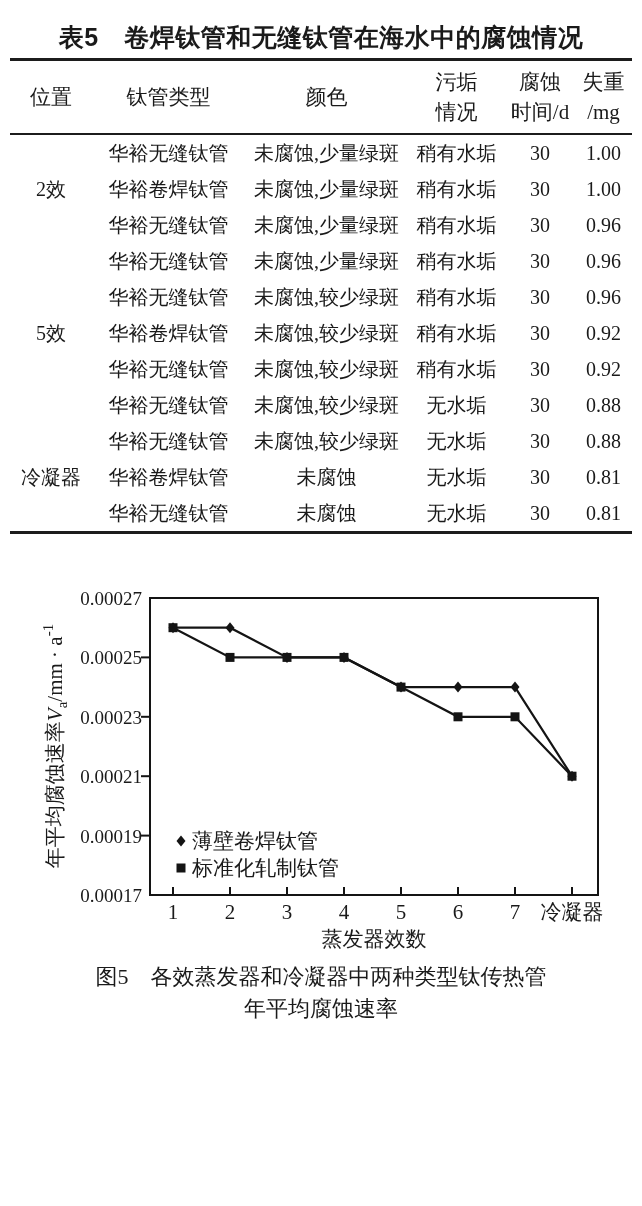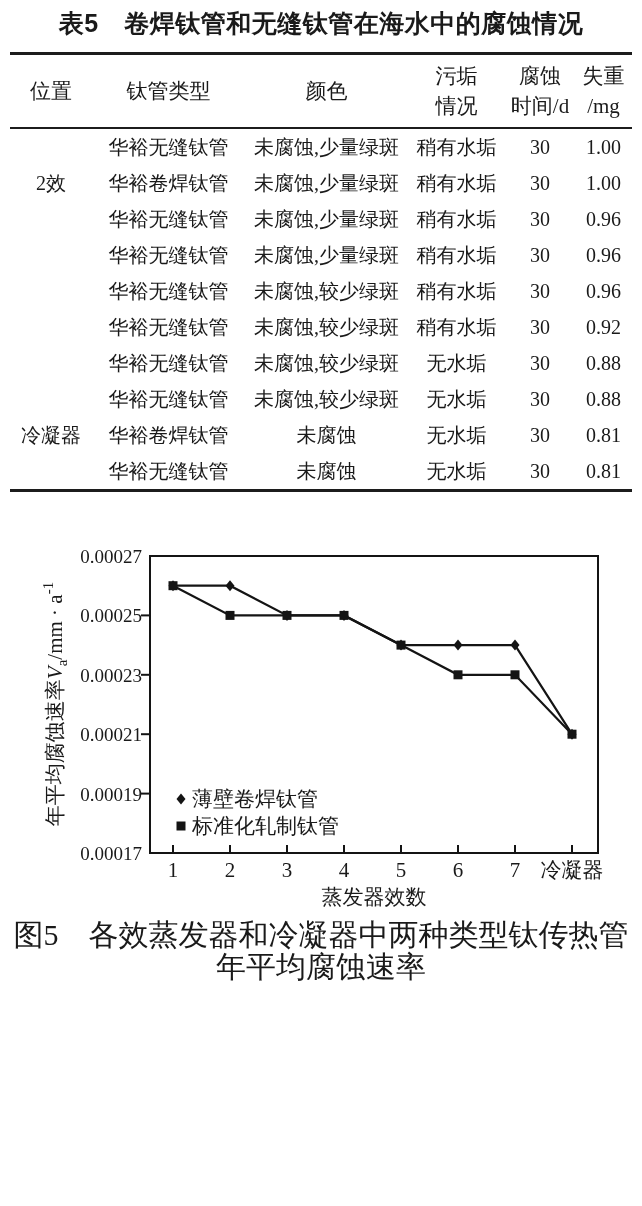--- a/index.html
+++ b/index.html
@@ -3,44 +3,44 @@
 <meta charset="utf-8">
 <style>
   html,body{margin:0;padding:0;}
   body{
     width:642px;height:1206px;background:#ffffff;
     font-family:"Liberation Serif","DejaVu Serif",serif;
     color:#1a1a1a;overflow:hidden;
   }
   .page{width:642px;height:1206px;position:relative;}
   .table-title{
-    padding-top:7px;height:33px;line-height:33px;
+    padding-top:21px;height:33px;line-height:33px;
     text-align:center;font-weight:700;font-size:25px;
     font-family:"Liberation Sans","DejaVu Sans",sans-serif;
     letter-spacing:0.5px;
   }
   table.corrosion{
-    width:622px;margin:12px auto;border-collapse:collapse;table-layout:fixed;
+    width:622px;margin:4px auto;border-collapse:collapse;table-layout:fixed;
     border-top:3px solid #1c1c1c;border-bottom:3px solid #1c1c1c;
   }
   table.corrosion thead tr{border-bottom:2px solid #1c1c1c;}
   table.corrosion th{
     font-weight:400;font-size:21px;text-align:center;vertical-align:middle;
     height:72px;padding:0;line-height:30px;
   }
   table.corrosion td{
     font-size:20px;text-align:center;vertical-align:middle;
     height:36px;padding:0;white-space:nowrap;
   }
   svg.chart{display:block;margin-top:24px;}
   svg.chart text{
     font-family:"Liberation Serif","DejaVu Serif",serif;
     fill:#1a1a1a;
   }
-  .fig-caption{margin-top:8px;text-align:center;font-size:30px;line-height:32px;}
+  .fig-caption{margin-top:8px;text-align:center;font-size:22px;line-height:32px;}
 </style>
 </head>
 <body>
 
 <div class="page">
 
   <div class="table-title">表5　卷焊钛管和无缝钛管在海水中的腐蚀情况</div>
 
   <table class="corrosion">
     <colgroup>
@@ -94,20 +94,28 @@
           <td>30</td>
           <td>0.96</td>
         </tr>
         <tr>
           <td></td>
           <td>华裕无缝钛管</td>
           <td>未腐蚀,较少绿斑</td>
           <td>稍有水垢</td>
           <td>30</td>
           <td>0.96</td>
+        </tr>
+        <tr>
+          <td>5效</td>
+          <td>华裕卷焊钛管</td>
+          <td>未腐蚀,较少绿斑</td>
+          <td>稍有水垢</td>
+          <td>30</td>
+          <td>0.92</td>
         </tr>
         <tr>
           <td></td>
           <td>华裕无缝钛管</td>
           <td>未腐蚀,较少绿斑</td>
           <td>稍有水垢</td>
           <td>30</td>
           <td>0.92</td>
         </tr>
         <tr>

